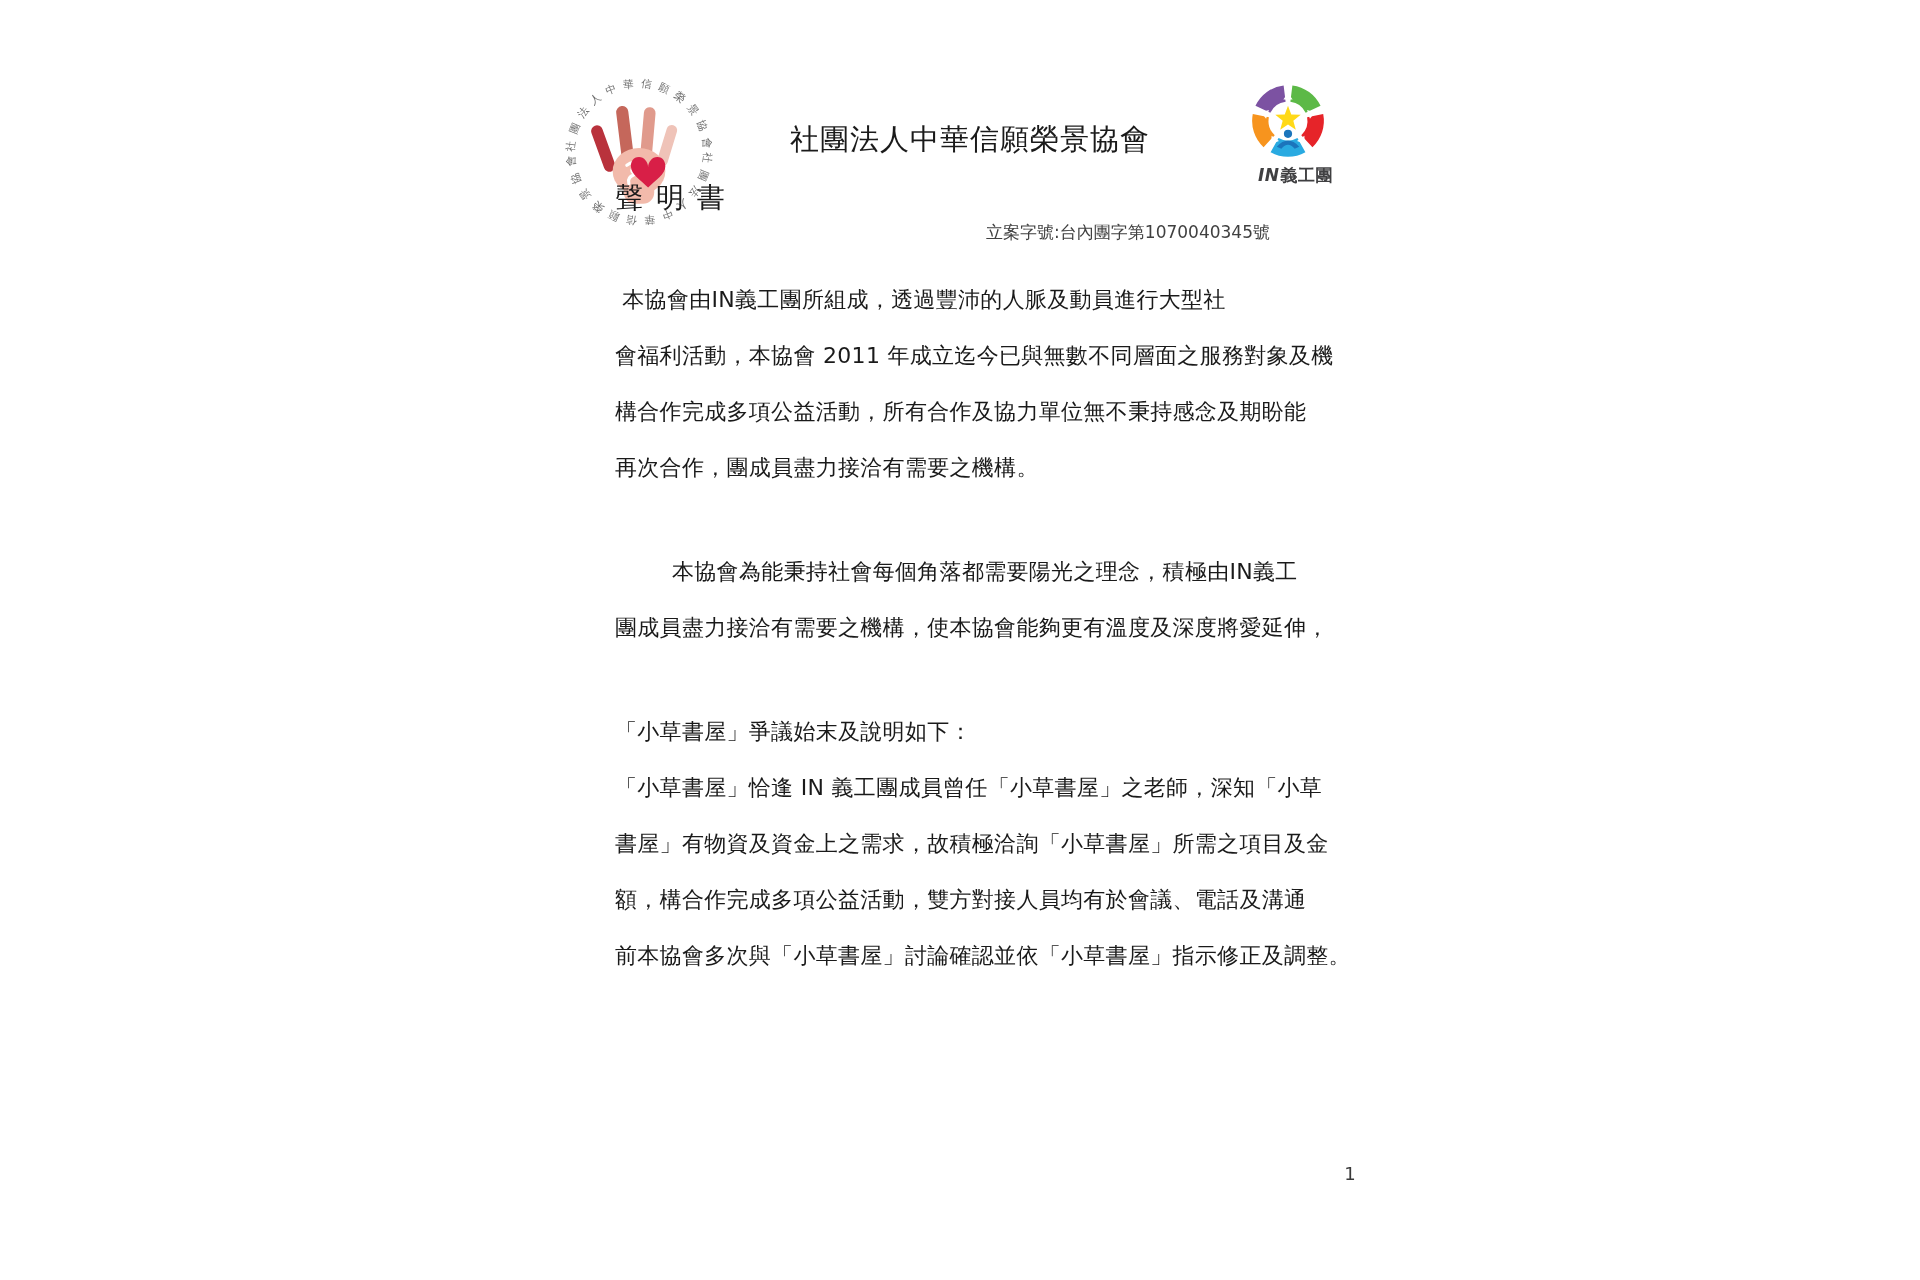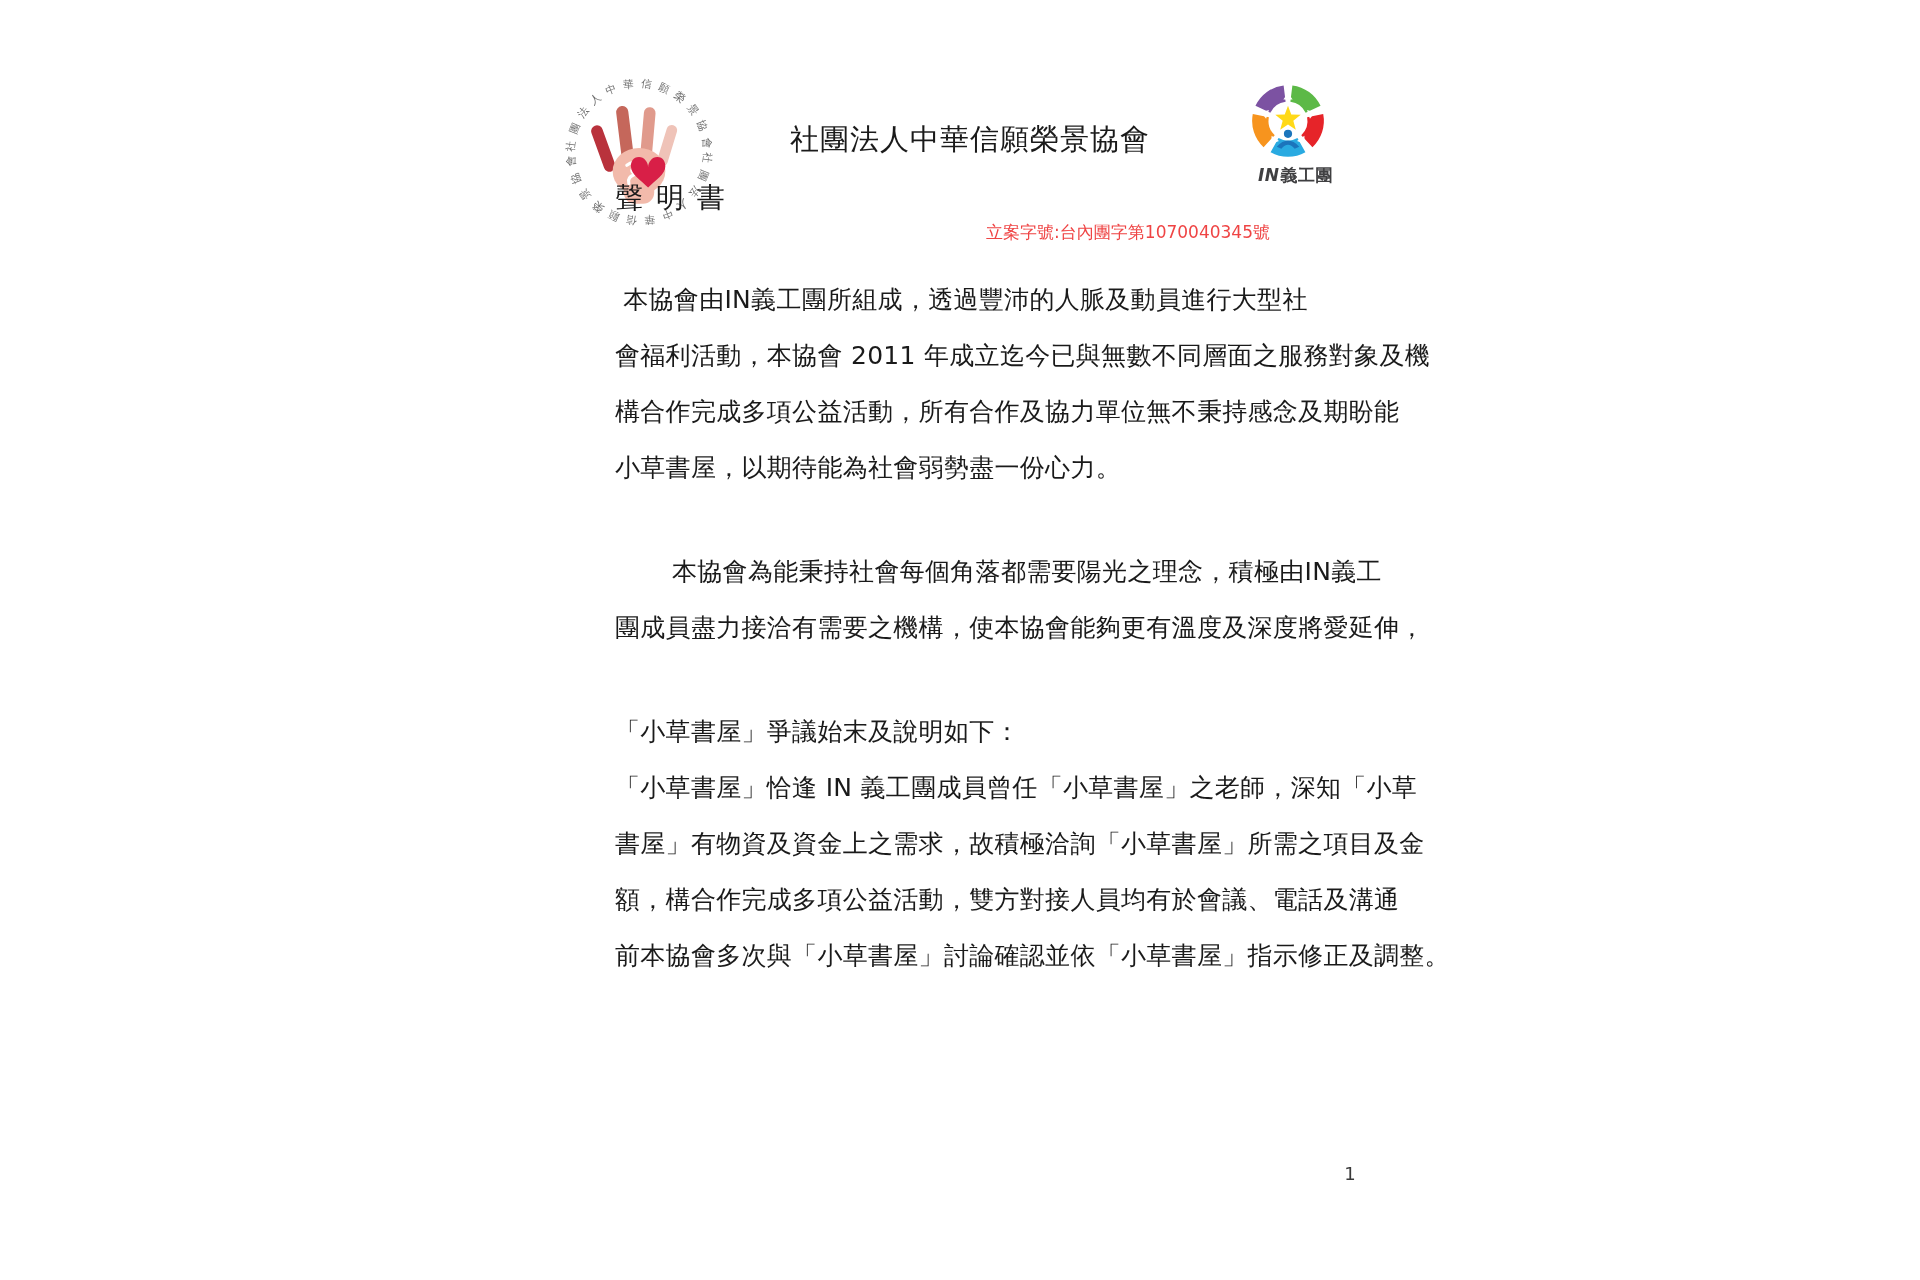--- a/index.html
+++ b/index.html
@@ -15,35 +15,35 @@
   .org-title{
     left:620px;top:120px;width:700px;text-align:center;
     font-size:29px;letter-spacing:1px;white-space:pre;
   }
   .doc-title{
     left:615px;top:179px;width:700px;
     font-size:28px;letter-spacing:2px;white-space:pre;
   }
   .reg-no{
     left:770px;top:221px;width:500px;text-align:right;
-    font-size:17px;white-space:pre;color:#ef4444;
+    font-size:17px;white-space:pre;color:#404040;
   }
   .in-logo-wrap{left:1243px;top:80px;width:90px;text-align:right;}
   .in-logo-wrap svg{display:block;margin:0 auto;}
   .in-label{
     margin-top:2px;font-size:17px;font-weight:bold;color:#3f3f41;
     letter-spacing:0.5px;white-space:nowrap;
   }
   .in-label .in-word{font-style:italic;margin-right:1px;}
   
   .doc-body{left:615px;top:272px;width:760px;}
   .para{margin:0;padding:0;}
   .para + .para{margin-top:48px;}
   .line{
-    height:56px;line-height:56px;font-size:25px;white-space:pre;
+    height:56px;line-height:56px;font-size:22px;white-space:pre;
     letter-spacing:0.3px;
   }
   .line.indent{padding-left:57px;}
   .page-number{
     left:1330px;top:1160px;width:40px;text-align:center;
     font-size:18px;color:#3a3a3a;line-height:28px;
   }
 </style>
 </head>
 <body>
@@ -128,21 +128,21 @@
     </g>
   </svg>
   <div class="in-label"><span class="in-word">IN</span><span>義工團</span></div>
 </div>
 
 <div class="abs doc-body">
   <div class="para">
     <div class="line"> 本協會由IN義工團所組成，透過豐沛的人脈及動員進行大型社</div>
     <div class="line">會福利活動，本協會 2011 年成立迄今已與無數不同層面之服務對象及機</div>
     <div class="line">構合作完成多項公益活動，所有合作及協力單位無不秉持感念及期盼能</div>
-    <div class="line">小草書屋，以期待能為社會弱勢盡一份心力。</div>
+    <div class="line">再次合作，團成員盡力接洽有需要之機構。</div>
   </div>
   <div class="para">
     <div class="line indent">本協會為能秉持社會每個角落都需要陽光之理念，積極由IN義工</div>
     <div class="line">團成員盡力接洽有需要之機構，使本協會能夠更有溫度及深度將愛延伸，</div>
   </div>
   <div class="para">
     <div class="line">「小草書屋」爭議始末及說明如下：</div>
     <div class="line">「小草書屋」恰逢 IN 義工團成員曾任「小草書屋」之老師，深知「小草</div>
     <div class="line">書屋」有物資及資金上之需求，故積極洽詢「小草書屋」所需之項目及金</div>
     <div class="line">額，構合作完成多項公益活動，雙方對接人員均有於會議、電話及溝通</div>

